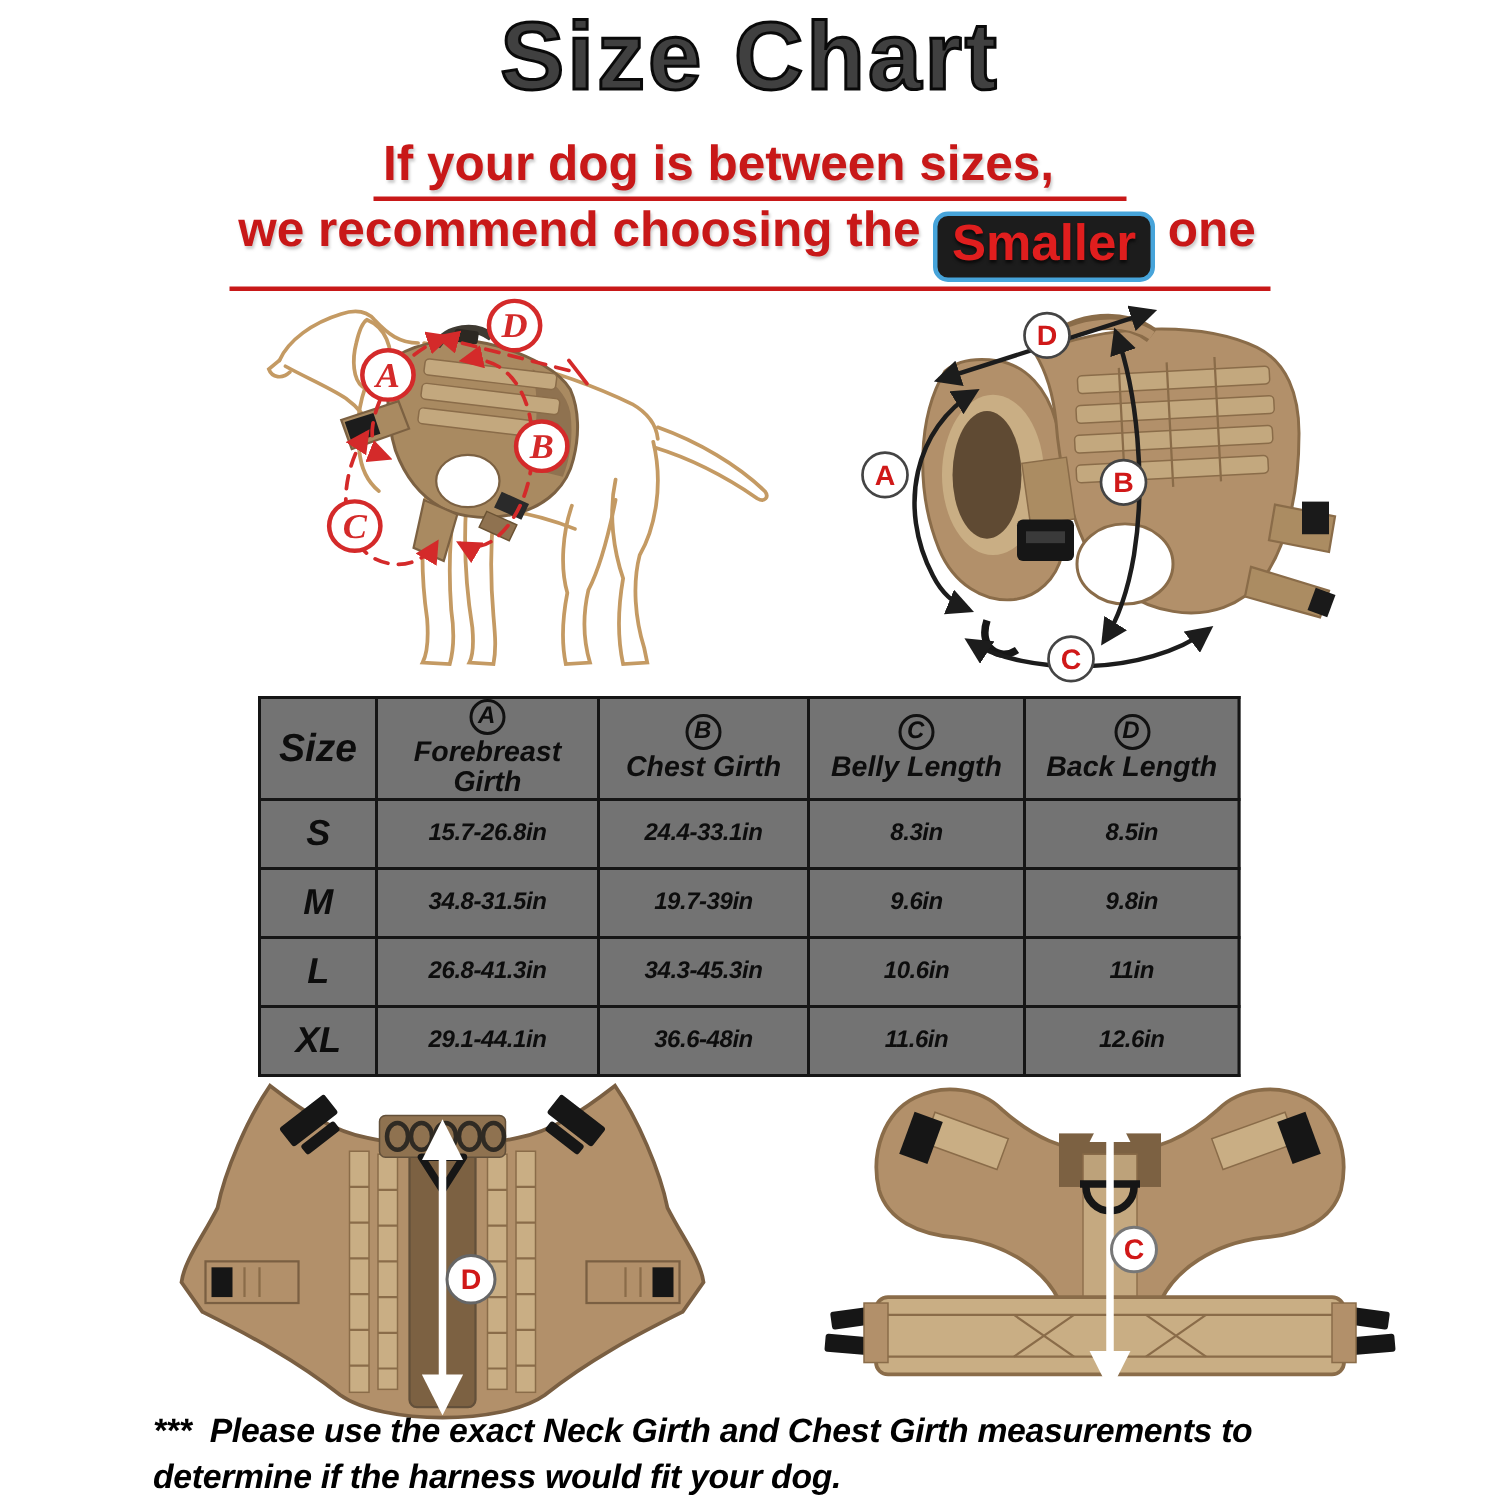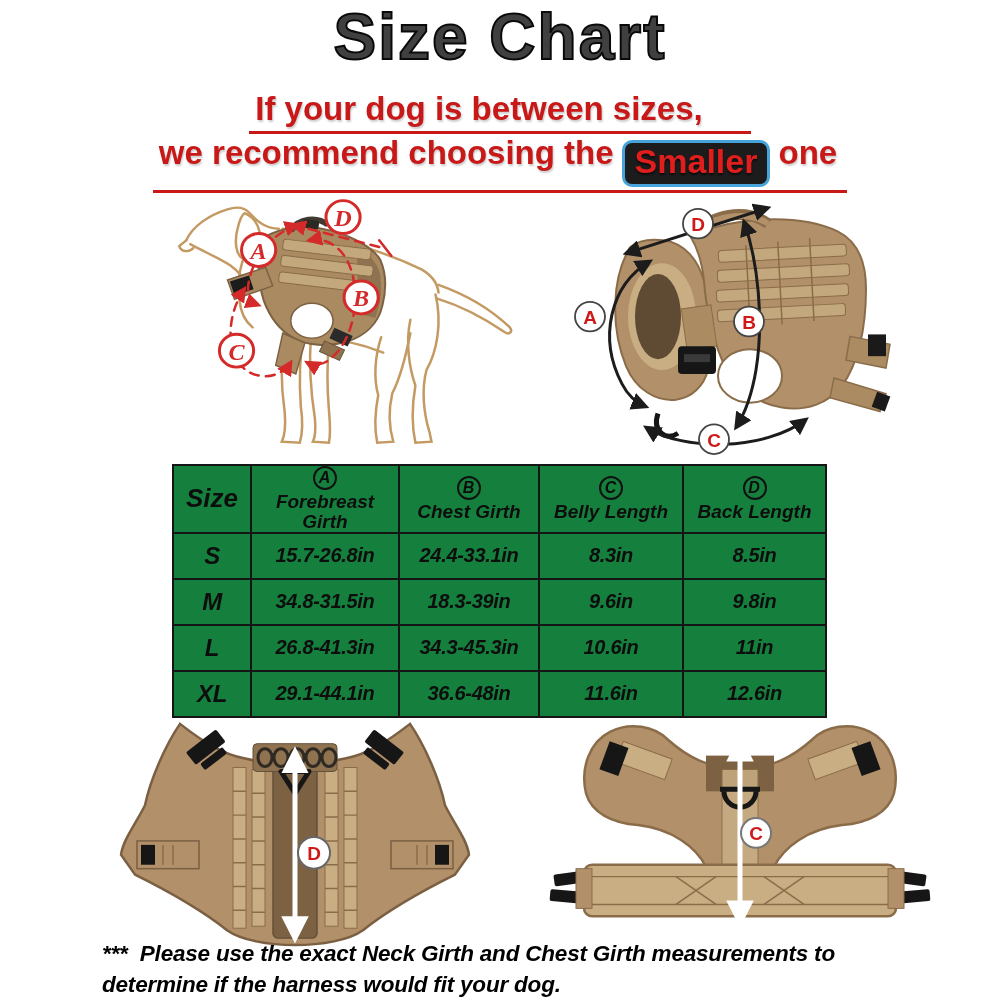--- a/index.html
+++ b/index.html
@@ -27,25 +27,25 @@
   .fig-dog{left:132px;top:188px;width:402px;height:276px;}
   .fig-harness{left:552px;top:190px;width:340px;height:272px;}
   .fig-topview{left:105px;top:706px;width:380px;height:248px;}
   .fig-bottomview{left:540px;top:706px;width:400px;height:248px;}
 
   .t-serif{font:italic 700 24px "Liberation Serif",serif;fill:#d42a2a;}
   .t-sans{font:700 19px "Liberation Sans",sans-serif;fill:#d01818;}
 
   
   table.size-table{position:absolute;left:172px;top:464px;width:653px;
-        border-collapse:collapse;table-layout:fixed;background:#15803d;}
+        border-collapse:collapse;table-layout:fixed;background:#737373;}
   .size-table th,.size-table td{border:2.5px solid #151515;text-align:center;vertical-align:middle;
         font-style:italic;font-weight:bold;color:#0d0d0d;padding:0;}
   .size-table thead th{height:58px;font-size:19px;}
-  .size-table tbody td{height:44px;font-size:20px;letter-spacing:-0.3px;}
+  .size-table tbody td{height:44px;font-size:16px;letter-spacing:-0.3px;}
   .size-table tbody td.szcol{font-size:24px;}
   .size-table th.szhead{font-size:26px;}
   .hcell{display:flex;flex-direction:column;align-items:center;justify-content:center;line-height:1.05;}
   .circ{display:inline-flex;width:24px;height:24px;border:2px solid #111;border-radius:50%;
         align-items:center;justify-content:center;font-size:16px;font-style:italic;font-weight:bold;
         margin-bottom:2px;padding-right:1px;box-sizing:border-box;}
 
   
   .footer{position:absolute;left:102px;top:938px;width:838px;z-index:5;
           font-style:italic;font-weight:bold;font-size:22.5px;line-height:1.38;
@@ -237,21 +237,21 @@
       <tr>
         <td class="szcol">S</td>
         <td>15.7-26.8in</td>
         <td>24.4-33.1in</td>
         <td>8.3in</td>
         <td>8.5in</td>
       </tr>
       <tr>
         <td class="szcol">M</td>
         <td>34.8-31.5in</td>
-        <td>18.3-39in</td>
+        <td>19.7-39in</td>
         <td>9.6in</td>
         <td>9.8in</td>
       </tr>
       <tr>
         <td class="szcol">L</td>
         <td>26.8-41.3in</td>
         <td>34.3-45.3in</td>
         <td>10.6in</td>
         <td>11in</td>
       </tr>

